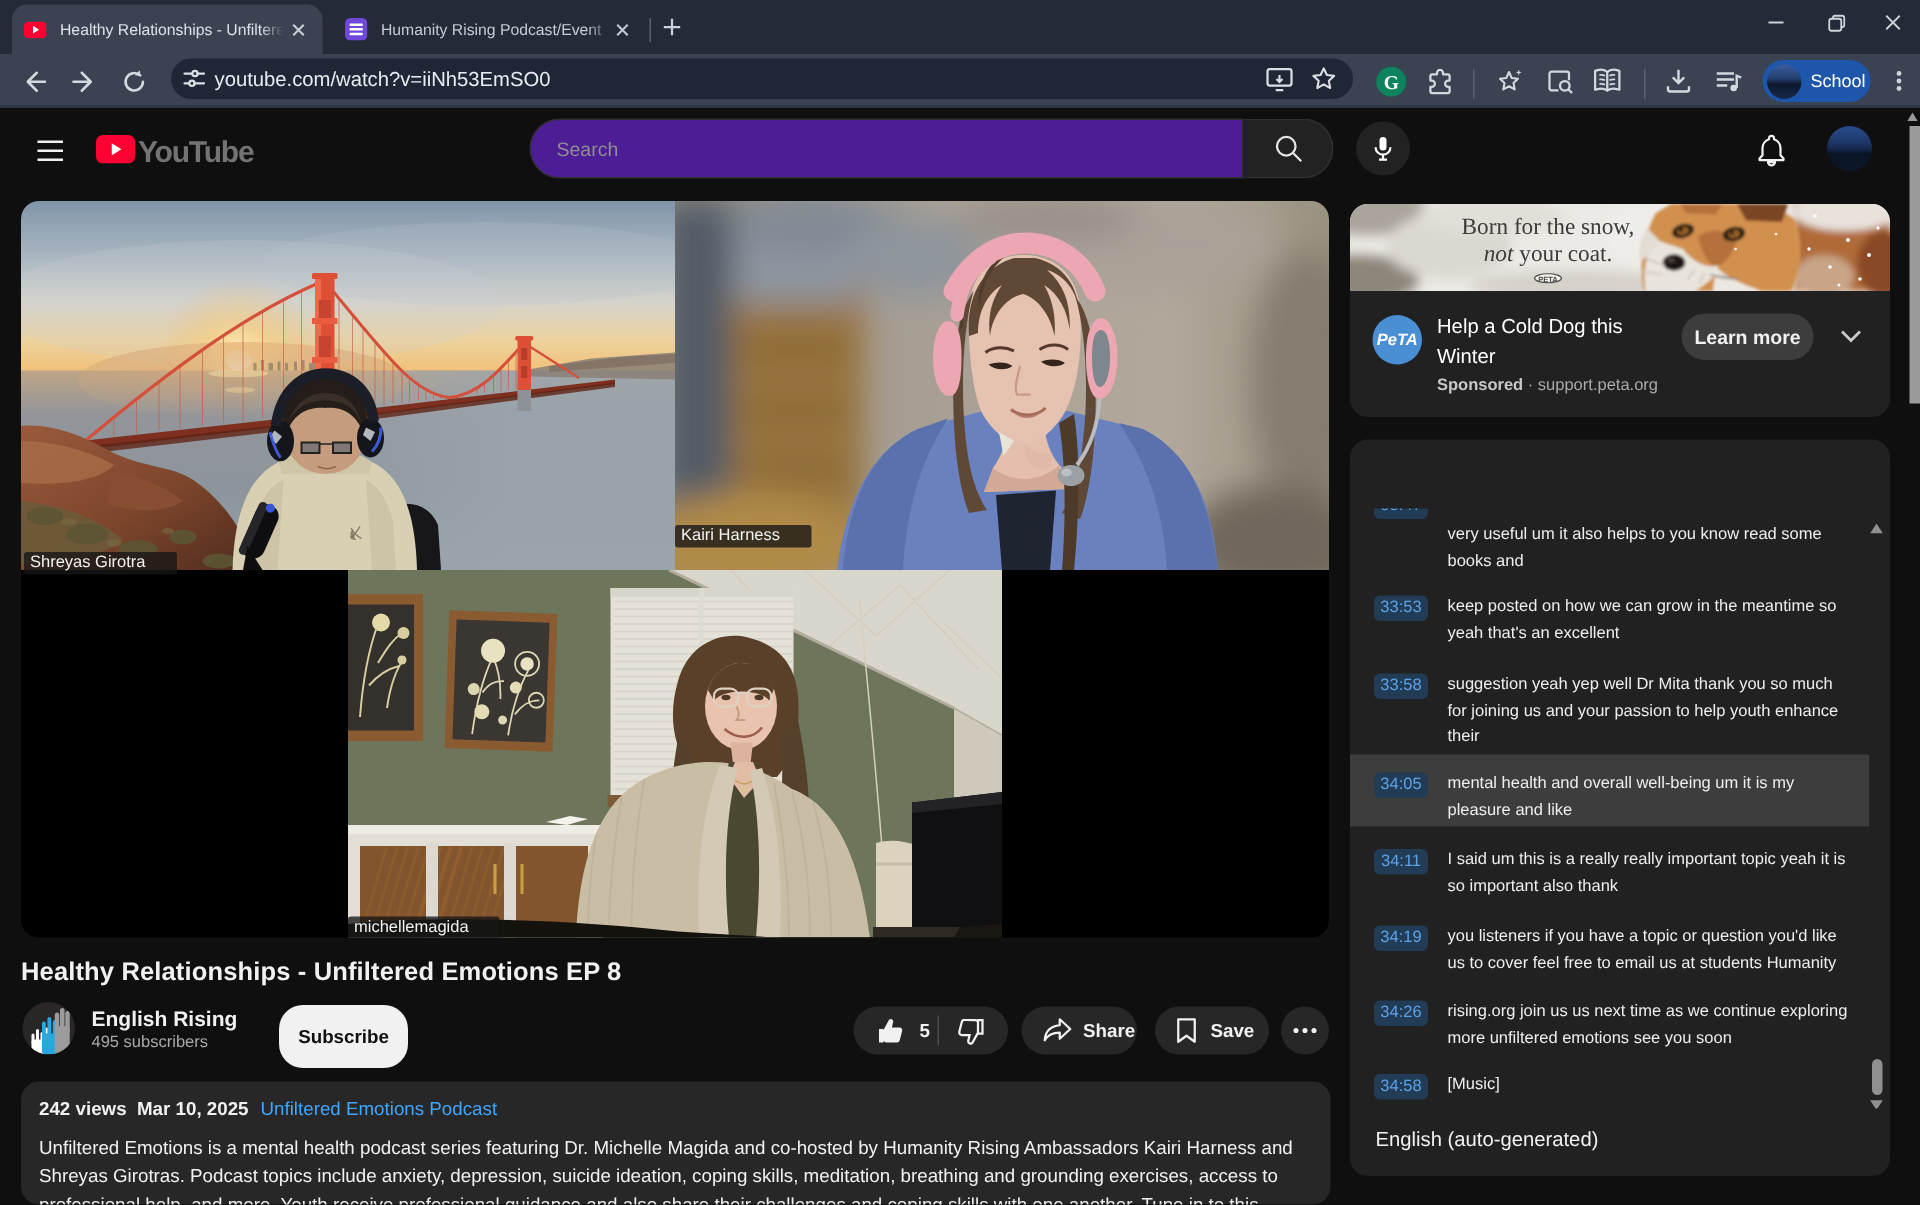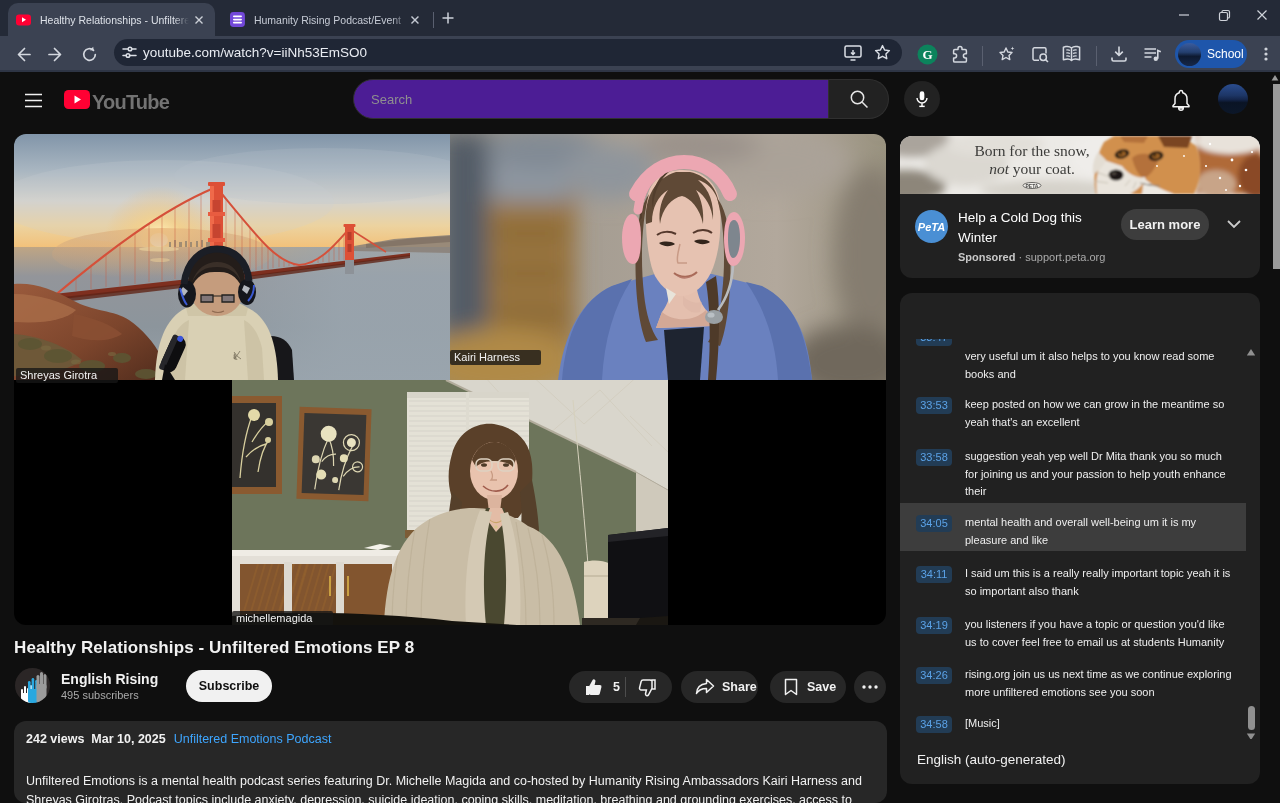--- a/index.html
+++ b/index.html
@@ -33,24 +33,24 @@
 #micb{position:absolute;left:904px;top:9px;width:36px;height:36px;border-radius:50%;background:#222;display:flex;align-items:center;justify-content:center}
 #yavatar{position:absolute;left:1218px;top:12px;width:30px;height:30px;border-radius:50%;background:linear-gradient(180deg,#2a4c8e 0%,#1d3666 38%,#14254a 52%,#0a1425 62%,#0c1729 100%)}
 
 #player{position:absolute;left:14px;top:62px;width:872px;height:491px;background:#000;border-radius:12px;overflow:hidden}
 .vlabel{position:absolute;background:rgba(22,22,22,.78);color:#f2f2f2;font-size:11px;padding:1px 21px 2px 4px;border-radius:2px;white-space:nowrap}
 
 #vtitle{position:absolute;left:14px;top:566px;width:860px;color:#f1f1f1;font-size:17px;font-weight:bold;letter-spacing:.1px}
 #chavatar{position:absolute;left:15px;top:596px;width:35px;height:35px;border-radius:50%;background:#2b2626;overflow:hidden}
 #chname{position:absolute;left:61px;top:599px;color:#f1f1f1;font-size:14px;font-weight:bold}
 #chsubs{position:absolute;left:61px;top:617px;color:#aaa;font-size:11px}
-#subbtn{position:absolute;left:186px;top:598px;width:86px;height:32px;background:#f1f1f1;border-radius:16px;color:#0f0f0f;font-size:12.5px;font-weight:bold;display:flex;align-items:center;justify-content:center}
+#subbtn{position:absolute;left:186px;top:598px;width:86px;height:42px;background:#f1f1f1;border-radius:16px;color:#0f0f0f;font-size:12.5px;font-weight:bold;display:flex;align-items:center;justify-content:center}
 .pill{position:absolute;top:599px;height:32px;background:#272727;border-radius:16px;display:flex;align-items:center;color:#f1f1f1;font-size:12.5px;font-weight:bold}
 #descbox{position:absolute;left:14px;top:649px;width:873px;height:82px;background:#272727;border-radius:12px;padding:11px 12px;color:#f1f1f1;font-size:12.5px}
-#descbox .l1{font-weight:bold;margin-bottom:26px}
+#descbox .l1{font-weight:bold;margin-bottom:10px}
 #descbox .l1 a{color:#3ea6ff;font-weight:normal;text-decoration:none;margin-left:8px}
 #descbox .body{line-height:19px;white-space:nowrap}
 
 #adcard{position:absolute;left:900px;top:64px;width:360px;height:142px;background:#212121;border-radius:12px;overflow:hidden}
 #adbody{position:absolute;top:58px;left:0;width:360px;height:84px}
 #adtitle{position:absolute;left:58px;top:14px;color:#ffffff;font-size:13.5px;line-height:20px}
 #adspon{position:absolute;left:58px;top:57px;color:#aaa;font-size:11px}
 #adspon b{color:#c8c8c8}
 #learn{position:absolute;left:221px;top:15px;width:88px;height:31px;background:#3d3d3d;border-radius:16px;color:#f1f1f1;font-size:13px;font-weight:bold;display:flex;align-items:center;justify-content:center}
 #peta{position:absolute;left:15px;top:16px;width:33px;height:33px;border-radius:50%;background:#4a8fd4;color:#fff;display:flex;align-items:center;justify-content:center;font-style:italic;font-weight:bold;font-size:11px}

